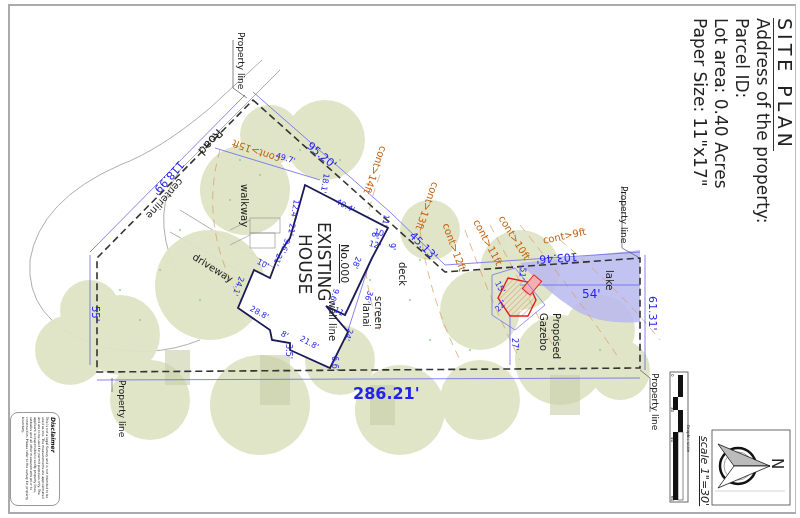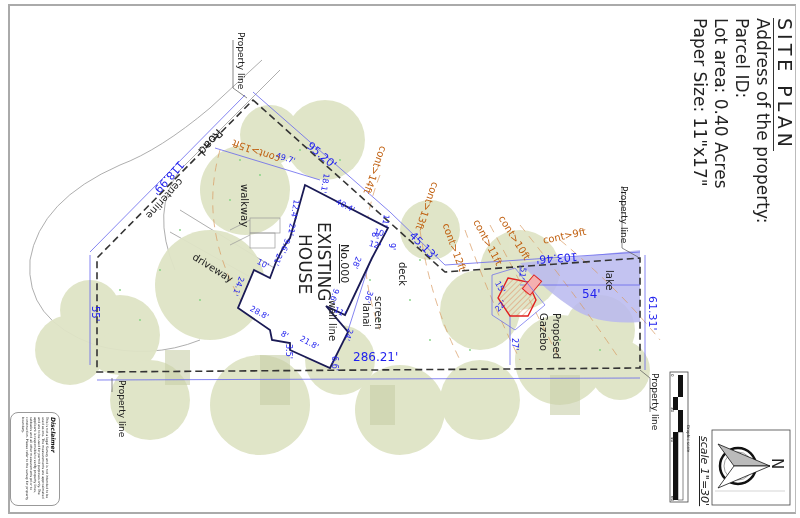--- a/index.html
+++ b/index.html
@@ -191,21 +191,21 @@
 <div class="lbl blk" style="left:245px;top:32px;font-size:9px;transform:rotate(90deg);">Property line</div>
 <div class="lbl blk" style="left:628px;top:186px;font-size:9px;transform:rotate(90deg);">Property line</div>
 <div class="lbl blk" style="left:126px;top:380px;font-size:9px;transform:rotate(90deg);">Property line</div>
 <div class="lbl blk" style="left:659px;top:373px;font-size:9px;transform:rotate(90deg);">Property line</div>
 
 <div class="lbl dim" style="left:186px;top:166px;font-size:11px;transform:rotate(132deg);">118.99'</div>
 <div class="lbl dim" style="left:312px;top:140px;font-size:11px;transform:rotate(40deg);">95.20'</div>
 <div class="lbl dim" style="left:415px;top:230px;font-size:11px;transform:rotate(45deg);">45.13'</div>
 <div class="lbl dim" style="left:578px;top:262px;font-size:11px;transform:rotate(176deg);">103.46'</div>
 <div class="lbl dim" style="left:658px;top:296px;font-size:11px;transform:rotate(90deg);">61.31'</div>
-<div class="lbl dim" style="left:353px;top:351px;font-size:12px;">286.21'</div>
+<div class="lbl dim" style="left:353px;top:386px;font-size:16px;font-weight:bold;">286.21'</div>
 <div class="lbl dim" style="left:100px;top:306px;font-size:10px;transform:rotate(90deg);">55'</div>
 
 <div class="lbl dim" style="left:277px;top:152px;font-size:8px;transform:rotate(17deg);">49.7'</div>
 <div class="lbl dim" style="left:330px;top:174px;font-size:8px;transform:rotate(100deg);">18.1'</div>
 <div class="lbl dim" style="left:582px;top:288px;font-size:12px;">54'</div>
 <div class="lbl dim" style="left:527px;top:268px;font-size:8px;transform:rotate(100deg);">51'</div>
 <div class="lbl dim" style="left:518px;top:338px;font-size:8px;transform:rotate(90deg);">27'</div>
 <div class="lbl dim" style="left:500px;top:280px;font-size:8px;transform:rotate(60deg);">15'</div>
 <div class="lbl dim" style="left:494px;top:308px;font-size:8px;transform:rotate(-45deg);">22'</div>
 

